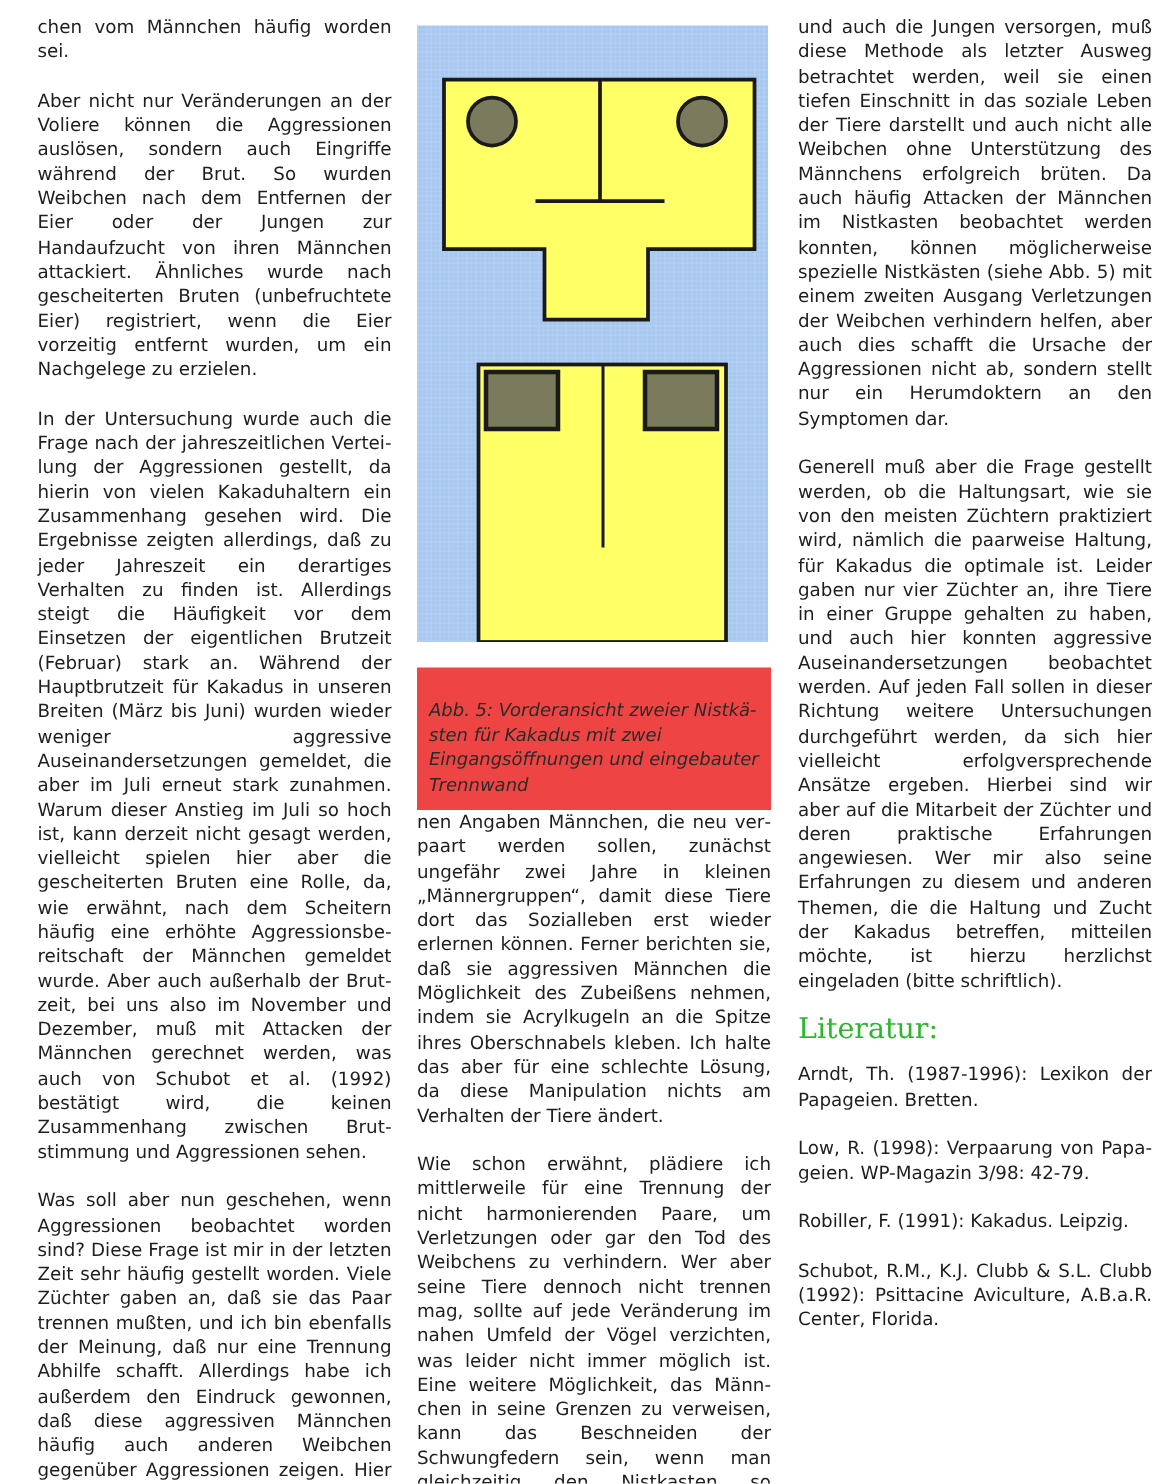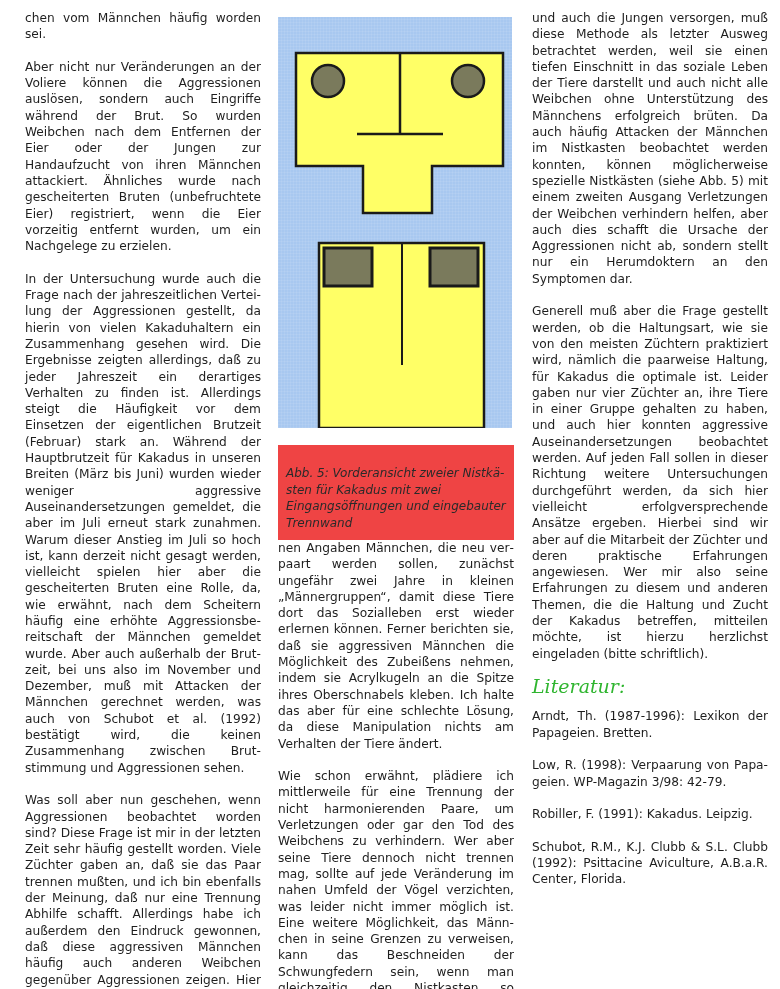--- a/index.html
+++ b/index.html
@@ -13,21 +13,21 @@
   #col1 p.first { margin-top: 10px; }
   #col3 p.first { margin-top: 10px; }
   .figure { position: relative; width: 234px; height: 411px; margin-top: 17px;
             background: #a8c8f0;
             background-image: repeating-linear-gradient(0deg, rgba(255,255,255,0.08) 0 1px, transparent 1px 3px),
                               repeating-linear-gradient(90deg, rgba(255,255,255,0.08) 0 1px, transparent 1px 3px); }
   .figure svg { position: absolute; left: 0; top: 0; }
   .caption { margin-top: 17px; background: #ef4444; padding: 20px 8px 9px 8px; font-style: italic;
              font-size: 12px; line-height: 16.5px; color: #2a2a2a; }
   #col2 p.after-caption { }
-  .lit-heading { font-family: "DejaVu Serif", serif; font-style: italic; color: #2fb52f;
+  .lit-heading { font-family: "DejaVu Serif", serif; color: #2fb52f;
                  font-size: 19px; margin: 14px 0 14px 0; }
   .ref { font-size: 12.2px; line-height: 16.3px; margin: 0 0 16.3px 0; text-align: justify; }
 </style>
 </head>
 <body>
 
 <div id="col1" class="col">
   <p class="first">chen vom Männchen häufig worden sei.</p>
   <p>Aber nicht nur Veränderungen an der Voliere können die Aggressionen auslö­sen, sondern auch Eingriffe während der Brut. So wurden Weibchen nach dem Entfernen der Eier oder der Jun­gen zur Handaufzucht von ihren Männ­chen attackiert. Ähnliches wurde nach gescheiterten Bruten (unbefruchtete Eier) registriert, wenn die Eier vorzeitig entfernt wurden, um ein Nachgelege zu erzielen.</p>
   <p>In der Untersuchung wurde auch die Frage nach der jahreszeitlichen Vertei­lung der Aggressionen gestellt, da hierin von vielen Kakaduhaltern ein Zusam­menhang gesehen wird. Die Ergebnisse zeigten allerdings, daß zu jeder Jahres­zeit ein derartiges Verhalten zu finden ist. Allerdings steigt die Häufigkeit vor dem Einsetzen der eigentlichen Brutzeit (Februar) stark an. Während der Haupt­brutzeit für Kakadus in unseren Breiten (März bis Juni) wurden wieder weniger aggressive Auseinandersetzungen ge­meldet, die aber im Juli erneut stark zunahmen. Warum dieser Anstieg im Juli so hoch ist, kann derzeit nicht gesagt werden, vielleicht spielen hier aber die gescheiterten Bruten eine Rolle, da, wie erwähnt, nach dem Schei­tern häufig eine erhöhte Aggressionsbe­reitschaft der Männchen gemeldet wurde. Aber auch außerhalb der Brut­zeit, bei uns also im November und Dezember, muß mit Attacken der Männ­chen gerechnet werden, was auch von Schubot et al. (1992) bestätigt wird, die keinen Zusammenhang zwischen Brut­stimmung und Aggressionen sehen.</p>

